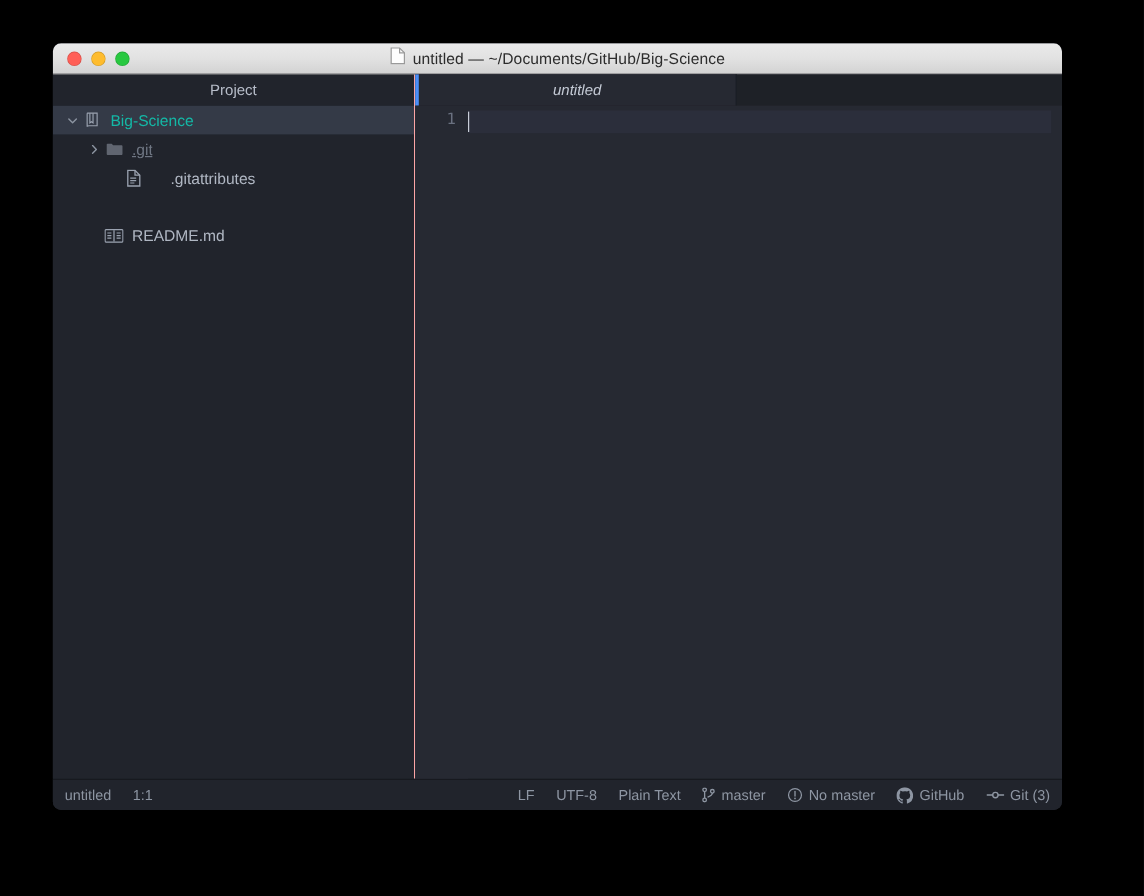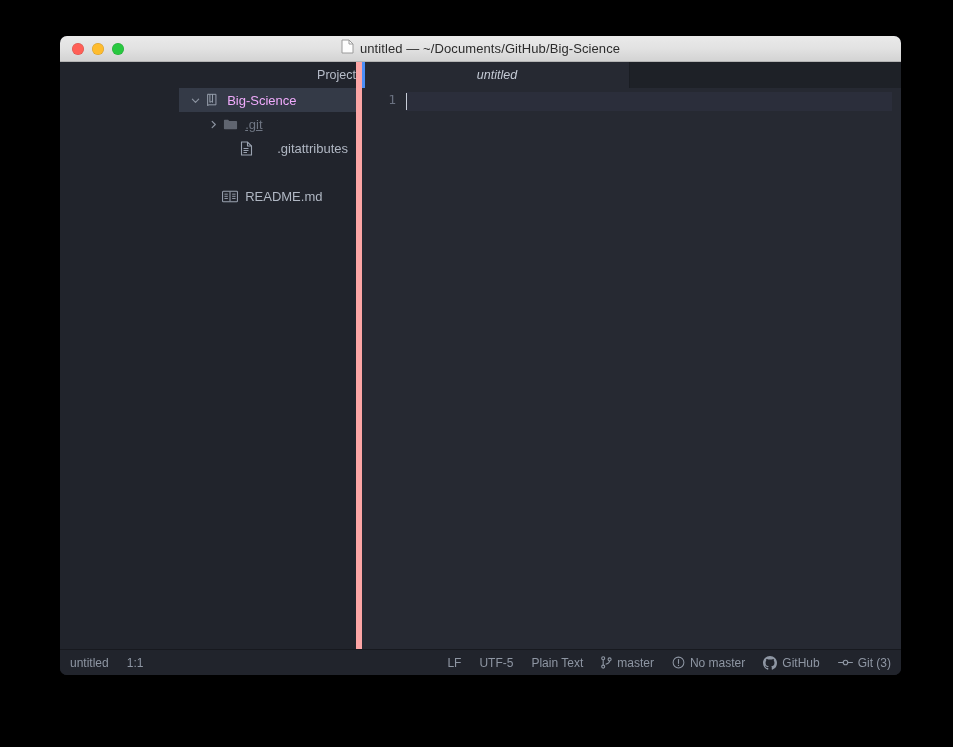--- a/index.html
+++ b/index.html
@@ -4,21 +4,21 @@
 <style>
   * { margin:0; padding:0; box-sizing:border-box; }
   html, body {
     width:953px; height:747px;
     background:#000;
     font-family:"Liberation Sans", sans-serif;
     overflow:hidden;
   }
   #window {
     position:absolute;
-    left:60px; top:36px;
+    left:44px; top:36px;
     width:841px; height:639px;
     border-radius:7px;
     overflow:hidden;
     box-shadow:0 0 0 0.5px rgba(0,0,0,0.6);
     display:flex; flex-direction:column;
     background:#262932;
   }
   
   #titlebar {
     height:26px; flex:0 0 26px;
@@ -42,36 +42,35 @@
     white-space:nowrap;
   }
   .doc-icon { display:block; }
   
   #body { flex:1; display:flex; min-height:0; }
   
   #sidebar {
     width:302px; flex:0 0 302px;
     background:#21242c;
     display:flex; flex-direction:column;
-    border-right:6px solid #fca5a5;
-    align-items:flex-end;
+    border-right:1px solid #fca5a5;
   }
   #project-header {
     height:26px; flex:0 0 26px;
     display:flex; align-items:center; justify-content:center;
     font-size:12.5px; color:#b7bdc9;
     background:#21242c;
   }
   #tree { flex:1; padding-top:0; overflow:hidden; }
   .row {
     height:24px; display:flex; align-items:center;
     font-size:13px; color:#b0b7c3;
     padding-right:8px; white-space:nowrap;
   }
-  .row.selected { background:#343a47; color:#f0abfc; }
+  .row.selected { background:#343a47; color:#14b8a6; }
   .row.dim { color:#6f7683; }
   .row.dim .ic { opacity:.62; }
   .twisty {
     width:16px; flex:0 0 16px;
     display:flex; align-items:center; justify-content:center;
     color:#8c94a1;
   }
   .ic { width:18px; flex:0 0 18px; display:flex; align-items:center; justify-content:center; margin-right:6px; }
   .lbl { overflow:hidden; text-overflow:ellipsis; }
   
@@ -238,21 +237,21 @@
     </div>
   </div>
 
   <div id="statusbar">
     <div class="st-left">
       <span class="st-item">untitled</span>
       <span class="st-item">1:1</span>
     </div>
     <div class="st-right">
       <span class="st-item">LF</span>
-      <span class="st-item">UTF-5</span>
+      <span class="st-item">UTF-8</span>
       <span class="st-item">Plain Text</span>
 
       <span class="st-item">
         <span class="st-ic">
           <svg width="11" height="13" viewBox="0 0 11 13">
             <circle cx="2.2" cy="2.2" r="1.5" fill="none" stroke="#8e96a3" stroke-width="1.1"></circle>
             <circle cx="2.2" cy="10.6" r="1.5" fill="none" stroke="#8e96a3" stroke-width="1.1"></circle>
             <circle cx="8.6" cy="3.4" r="1.5" fill="none" stroke="#8e96a3" stroke-width="1.1"></circle>
             <path d="M2.2 3.7v5.4" stroke="#8e96a3" stroke-width="1.1"></path>
             <path d="M8.6 4.9c0 2.2-2 2.6-4 3.3" fill="none" stroke="#8e96a3" stroke-width="1.1"></path>

